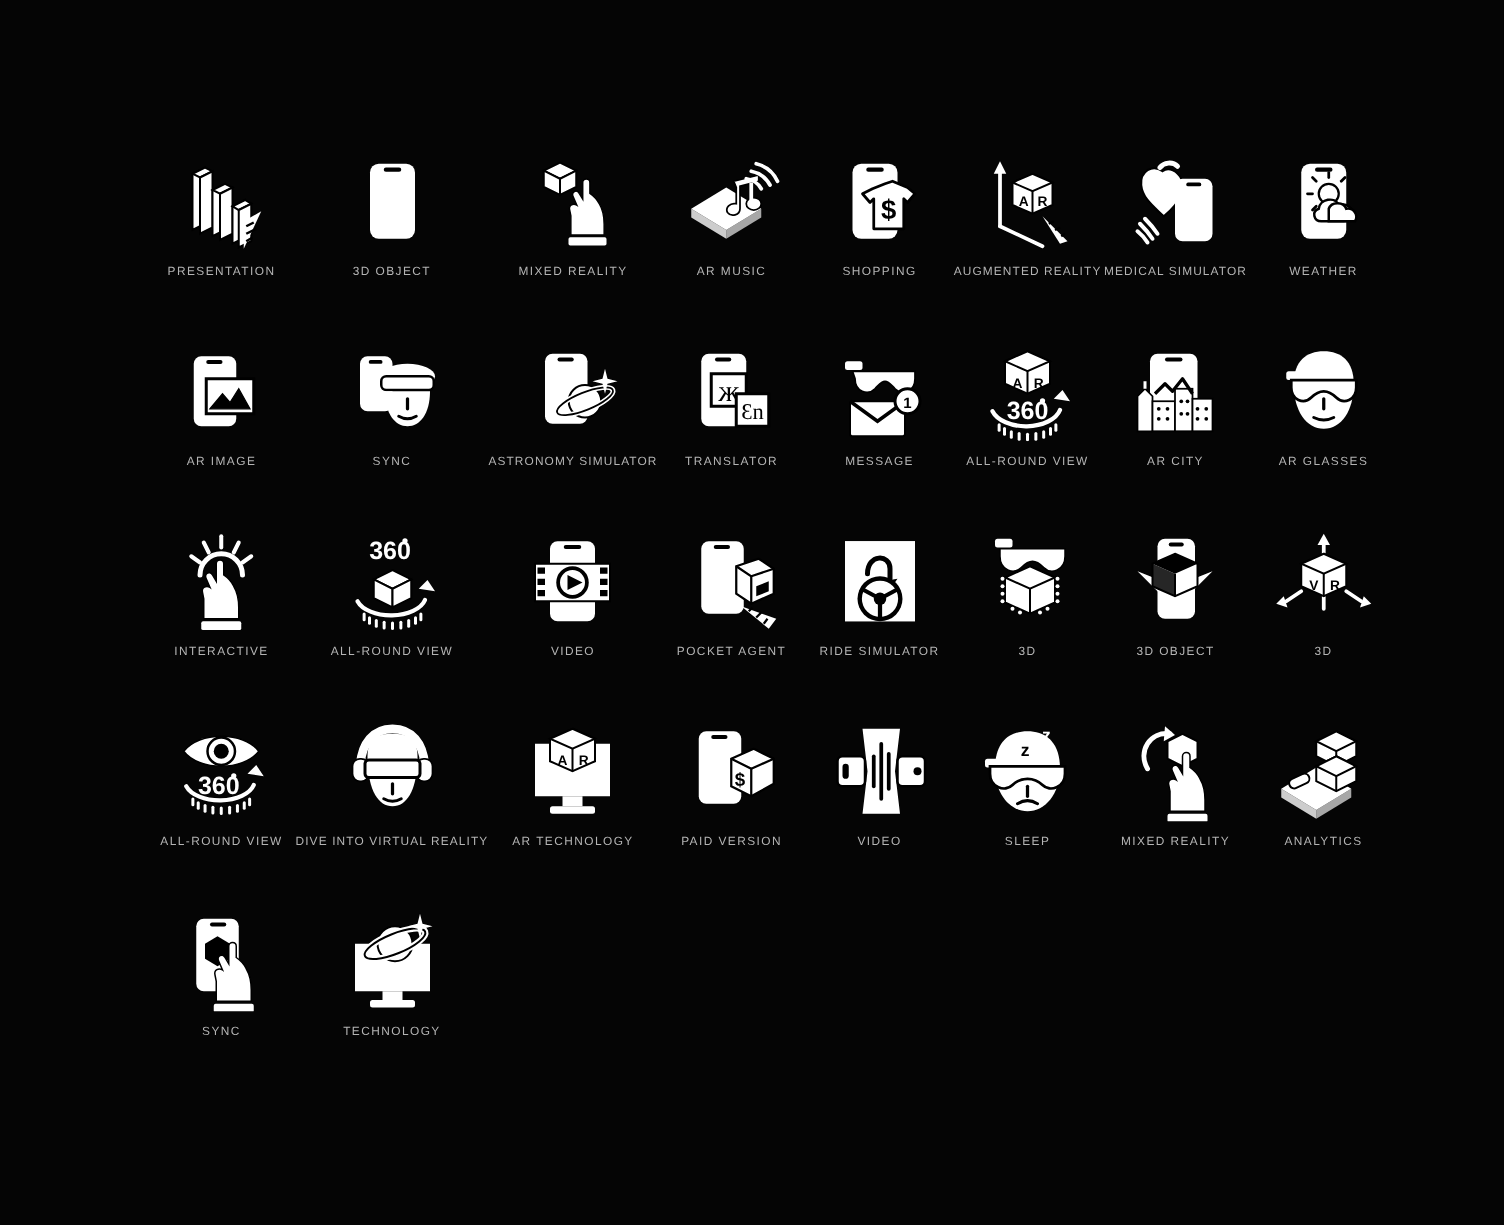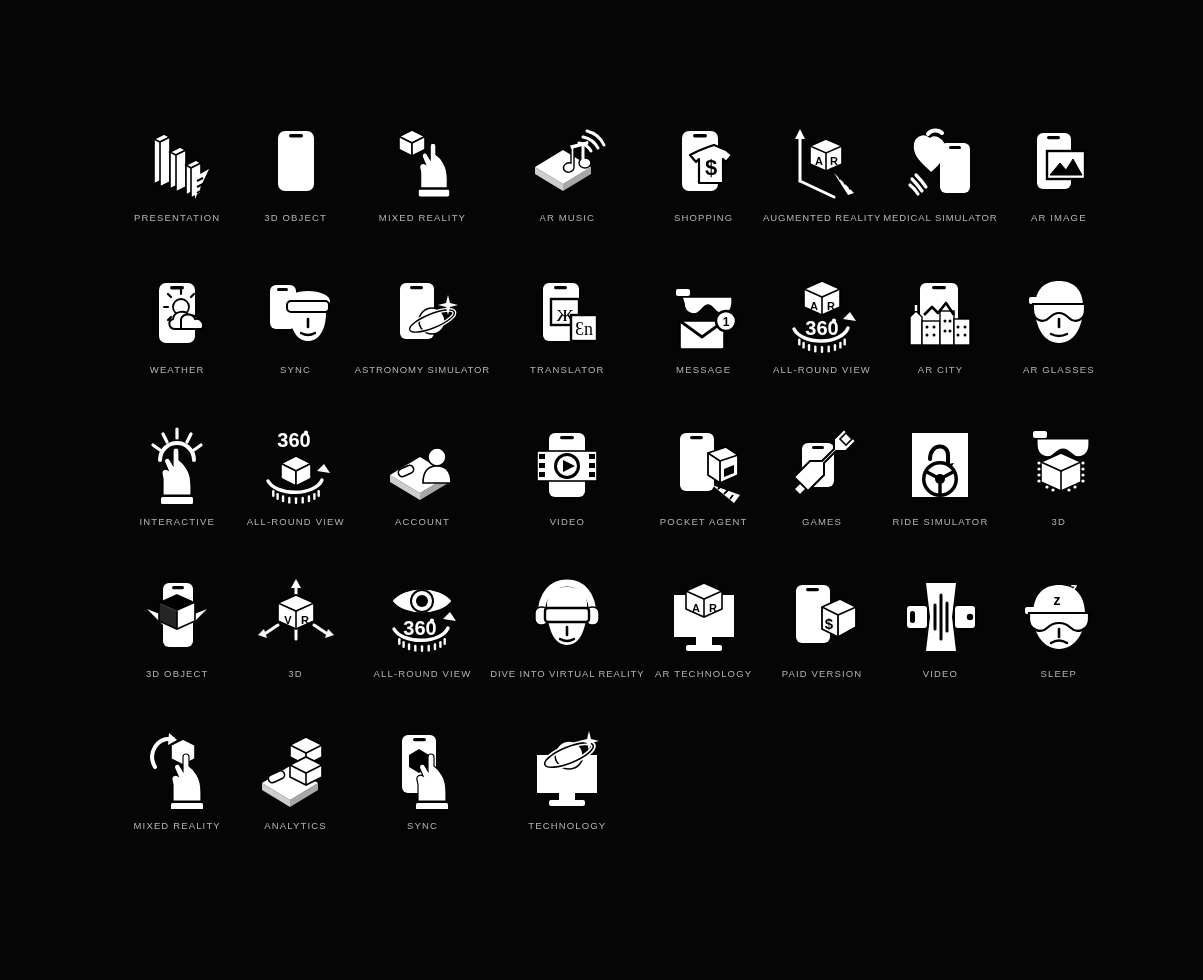--- a/index.html
+++ b/index.html
@@ -210,50 +210,50 @@
     <rect x="49" y="25" width="12" height="3" rx="1.5" fill="#000"></rect>
   </g>
           </svg>
         </div>
         <div class="cap">MEDICAL SIMULATOR</div>
       </div>
       <div class="cell">
         <div class="glyph">
           <svg viewBox="0 0 80 80" xmlns="http://www.w3.org/2000/svg">
   <g>
-    <rect x="18" y="12" width="34" height="56" rx="6" fill="#fff"></rect>
-    <rect x="28" y="15" width="13" height="3.2" rx="1.6" fill="#000"></rect>
-    <rect x="28" y="30" width="38" height="28" fill="#fff" stroke="#000" stroke-width="2.4"></rect>
-    <path d="M31 54 L41 42 L47 49 L54 38 L63 54 Z" fill="#000"></path>
-    <path d="M31 54 L41 42 L47 49 L54 38 L63 54 Z" fill="none" stroke="#000" stroke-width="1"></path>
-  </g>
-          </svg>
-        </div>
-        <div class="cap">AR IMAGE</div>
-      </div>
-      <div class="cell">
-        <div class="glyph">
-          <svg viewBox="0 0 80 80" xmlns="http://www.w3.org/2000/svg">
-  <g>
     <rect x="22" y="10" width="36" height="60" rx="7" fill="#fff"></rect>
     <rect x="33" y="13" width="14" height="3.4" rx="1.7" fill="#000"></rect>
     <circle cx="44" cy="34" r="8" fill="#fff" stroke="#000" stroke-width="1.8"></circle>
     <g stroke="#000" stroke-width="2.2" stroke-linecap="round">
       <line x1="44" y1="21" x2="44" y2="17"></line>
       <line x1="34" y1="24" x2="31" y2="21"></line>
       <line x1="31" y1="34" x2="27" y2="34"></line>
       <line x1="34" y1="44" x2="31" y2="47"></line>
       <line x1="54" y1="24" x2="57" y2="21"></line>
     </g>
     <path d="M38 56 C32 56 30 48 36 46 C37 38 49 36 52 43 C60 41 66 48 62 54 C61 56 58 56 56 56 Z" fill="#fff" stroke="#000" stroke-width="2"></path>
     <path d="M44 46 C46 40 56 40 58 46 C64 45 68 51 65 56 L44 56 Z" fill="#fff" stroke="#000" stroke-width="2"></path>
   </g>
           </svg>
         </div>
         <div class="cap">WEATHER</div>
+      </div>
+      <div class="cell">
+        <div class="glyph">
+          <svg viewBox="0 0 80 80" xmlns="http://www.w3.org/2000/svg">
+  <g>
+    <rect x="18" y="12" width="34" height="56" rx="6" fill="#fff"></rect>
+    <rect x="28" y="15" width="13" height="3.2" rx="1.6" fill="#000"></rect>
+    <rect x="28" y="30" width="38" height="28" fill="#fff" stroke="#000" stroke-width="2.4"></rect>
+    <path d="M31 54 L41 42 L47 49 L54 38 L63 54 Z" fill="#000"></path>
+    <path d="M31 54 L41 42 L47 49 L54 38 L63 54 Z" fill="none" stroke="#000" stroke-width="1"></path>
+  </g>
+          </svg>
+        </div>
+        <div class="cap">AR IMAGE</div>
       </div>
       <div class="cell">
         <div class="glyph">
           <svg viewBox="0 0 80 80" xmlns="http://www.w3.org/2000/svg">
   <g>
     <rect x="14" y="12" width="26" height="44" rx="6" fill="#fff"></rect>
     <rect x="21" y="15" width="11" height="3" rx="1.5" fill="#000"></rect>
     <ellipse cx="52" cy="28" rx="22" ry="10" fill="#fff"></ellipse>
     <rect x="31" y="28" width="42" height="11" rx="4" fill="#fff" stroke="#000" stroke-width="2"></rect>
     <path d="M34 40 C34 58 42 68 52 68 C62 68 70 58 70 40 Z" fill="#fff"></path>
@@ -430,39 +430,20 @@
   <path d="M61 46 l7 -7 l6 9 z" fill="#fff"></path>
   </g>
           </svg>
         </div>
         <div class="cap">ALL-ROUND VIEW</div>
       </div>
       <div class="cell">
         <div class="glyph">
           <svg viewBox="0 0 80 80" xmlns="http://www.w3.org/2000/svg">
   <g>
-    <g>
-    <path d="M38 32 L68 50 L38 68 L8 50 Z" fill="#fff"></path>
-    <path d="M8 50 L38 68 L38 75 L8 57 Z" fill="#fff" opacity="0.8"></path>
-    <path d="M68 50 L38 68 L38 75 L68 57 Z" fill="#fff" opacity="0.65"></path>
-  </g>
-    <g transform="translate(46,24)">
-      <circle cx="9" cy="8" r="9" fill="#fff" stroke="#000" stroke-width="1.6"></circle>
-      <path d="M-5 34 C-5 19 3 17 9 17 C15 17 23 19 23 34 Z" fill="#fff" stroke="#000" stroke-width="1.6"></path>
-    </g>
-    <rect x="16" y="42" width="16" height="8" rx="4" fill="#fff" stroke="#000" stroke-width="1.6" transform="rotate(-25 24 46)"></rect>
-  </g>
-          </svg>
-        </div>
-        <div class="cap">ACCOUNT</div>
-      </div>
-      <div class="cell">
-        <div class="glyph">
-          <svg viewBox="0 0 80 80" xmlns="http://www.w3.org/2000/svg">
-  <g>
     <rect x="22" y="8" width="36" height="64" rx="6" fill="#fff"></rect>
     <rect x="33" y="11" width="14" height="3.2" rx="1.6" fill="#000"></rect>
     <rect x="10" y="26" width="60" height="30" fill="#fff" stroke="#000" stroke-width="1.6"></rect>
     <g fill="#000">
       <rect x="12" y="29" width="6" height="5"></rect>
                 <rect x="12" y="38" width="6" height="5"></rect>
                 <rect x="12" y="47" width="6" height="5"></rect>
       <rect x="62" y="29" width="6" height="5"></rect>
                 <rect x="62" y="38" width="6" height="5"></rect>
                 <rect x="62" y="47" width="6" height="5"></rect>
@@ -488,35 +469,20 @@
     <path d="M48 60 L70 78 L76 70 Z" fill="#fff"></path>
     <g stroke="#000" stroke-width="1.8">
       <line x1="54" y1="64" x2="57" y2="61"></line>
       <line x1="60" y1="69" x2="64" y2="65"></line>
       <line x1="66" y1="74" x2="69" y2="70"></line>
     </g>
   </g>
           </svg>
         </div>
         <div class="cap">POCKET AGENT</div>
-      </div>
-      <div class="cell">
-        <div class="glyph">
-          <svg viewBox="0 0 80 80" xmlns="http://www.w3.org/2000/svg">
-  <g>
-    <rect x="20" y="18" width="32" height="44" rx="6" fill="#fff"></rect>
-    <rect x="30" y="21" width="12" height="3" rx="1.5" fill="#000"></rect>
-    <path d="M12 52 L28 36 L40 36 L52 24 L52 14 L62 4 L74 16 L64 26 L54 26 L42 38 L42 50 L26 66 Z" fill="#fff" stroke="#000" stroke-width="2"></path>
-    <path d="M30 38 L44 38 L44 52 L30 52 Z" fill="#000" opacity="0"></path>
-    <path d="M64 8 L70 14 L64 20 L58 14 Z" fill="#fff" stroke="#000" stroke-width="1.6"></path>
-    <path d="M18 58 L24 64 L18 70 L12 64 Z" fill="#fff" stroke="#000" stroke-width="1.6"></path>
-  </g>
-          </svg>
-        </div>
-        <div class="cap">GAMES</div>
       </div>
       <div class="cell">
         <div class="glyph">
           <svg viewBox="0 0 80 80" xmlns="http://www.w3.org/2000/svg">
   <g>
     <rect x="12" y="8" width="56" height="64" fill="#fff"></rect>
     <path d="M12 44 C24 44 28 56 40 56 C52 56 56 44 68 44 L68 8 L12 8 Z" fill="#fff"></path>
     <path d="M12 72 L12 50 C24 50 28 62 40 62 C52 62 56 50 68 50 L68 72 Z" fill="#000" opacity="0"></path>
     <path d="M12 72 L68 72 L68 52 C56 52 52 64 40 64 C28 64 24 52 12 52 Z" fill="#fff"></path>
     <g fill="none" stroke="#000" stroke-width="4" stroke-linecap="round">

